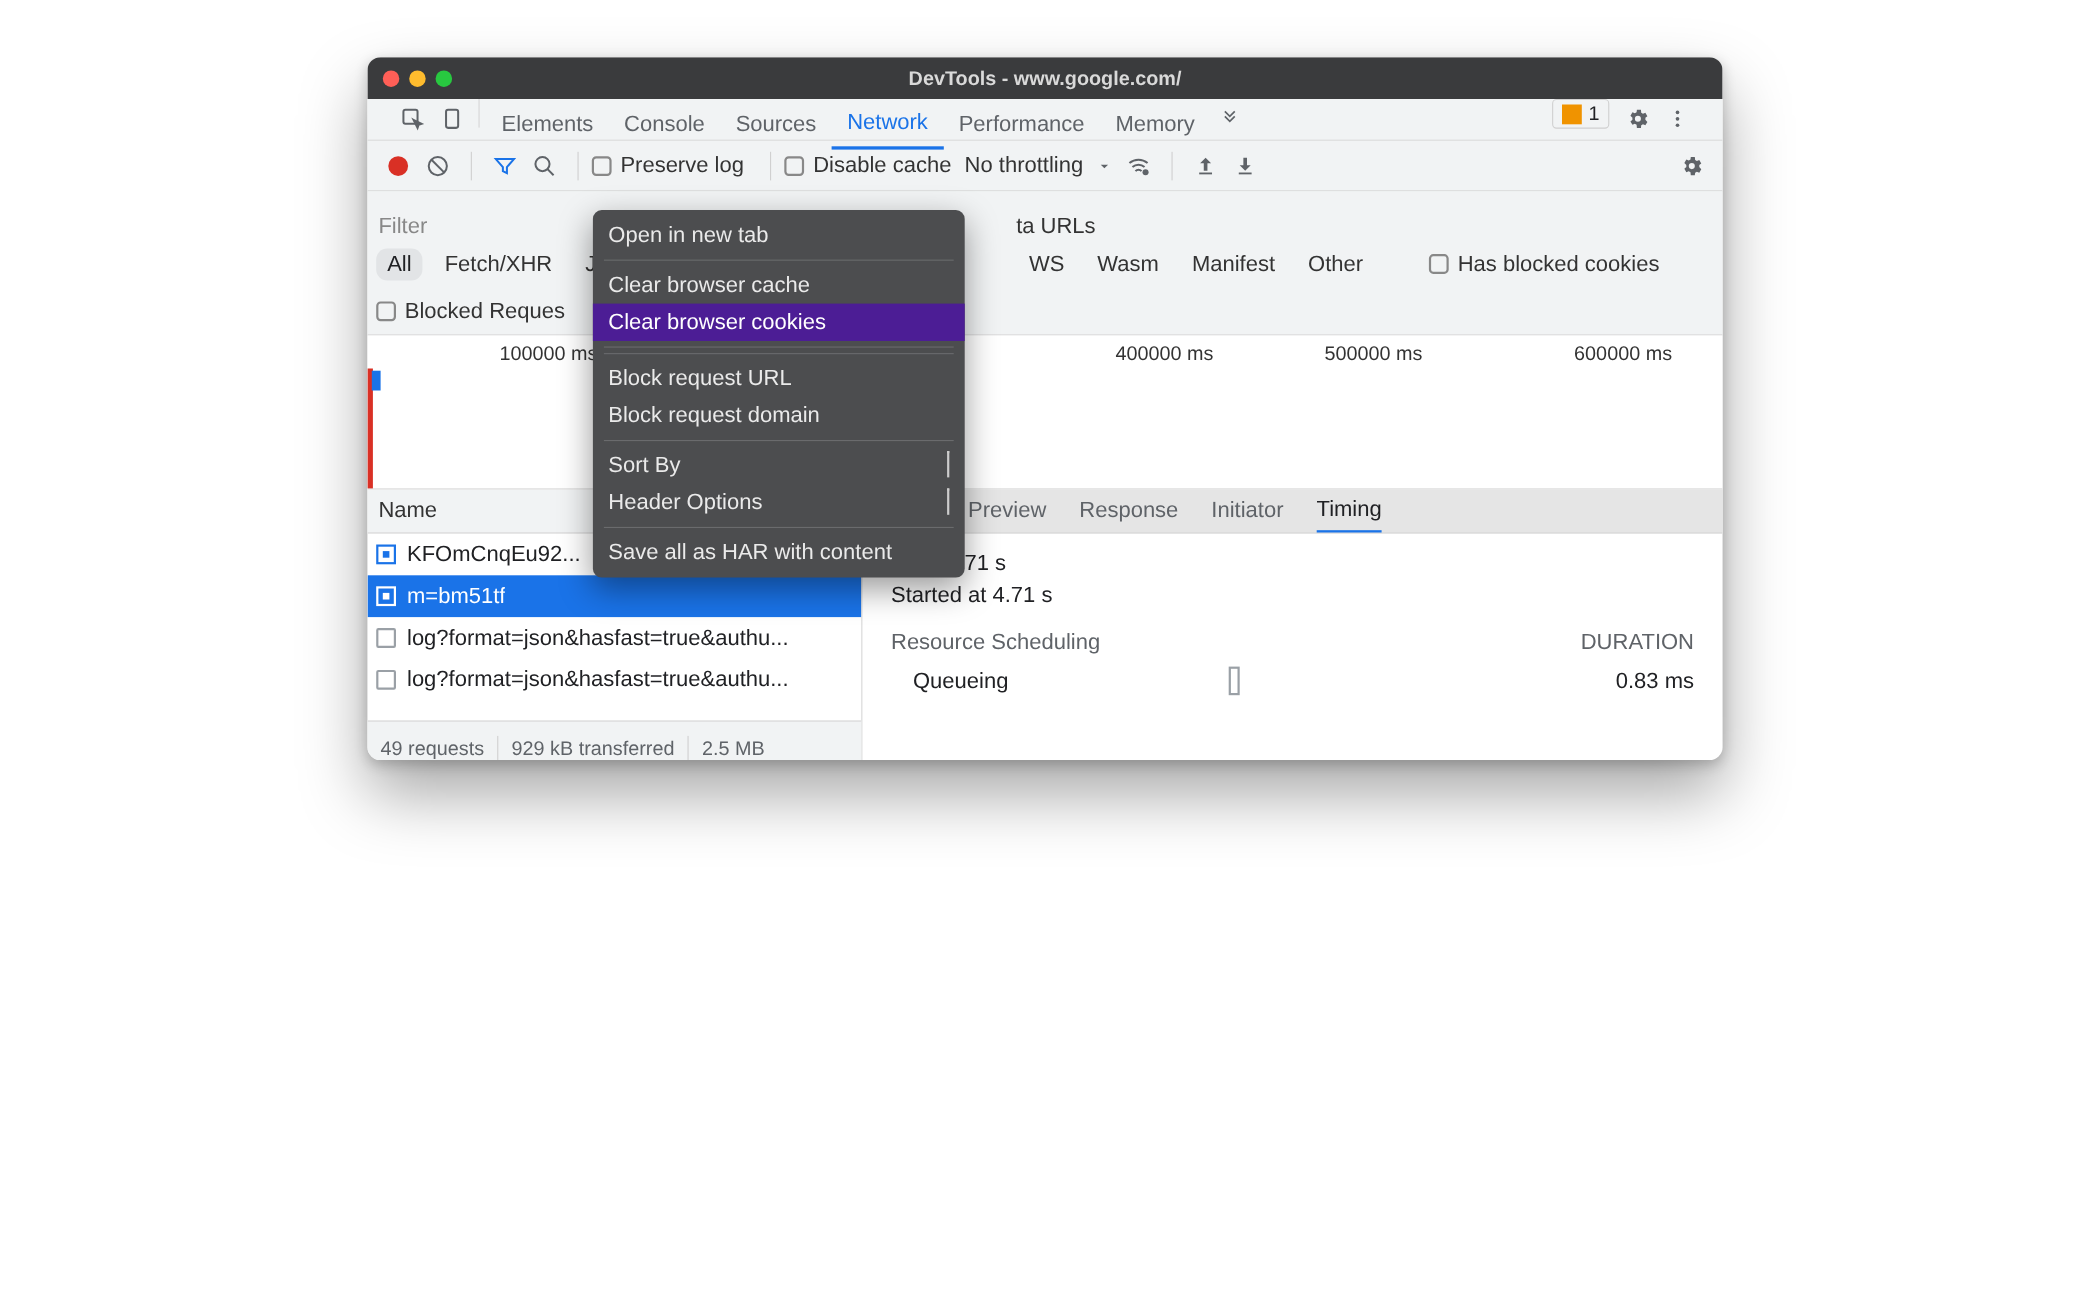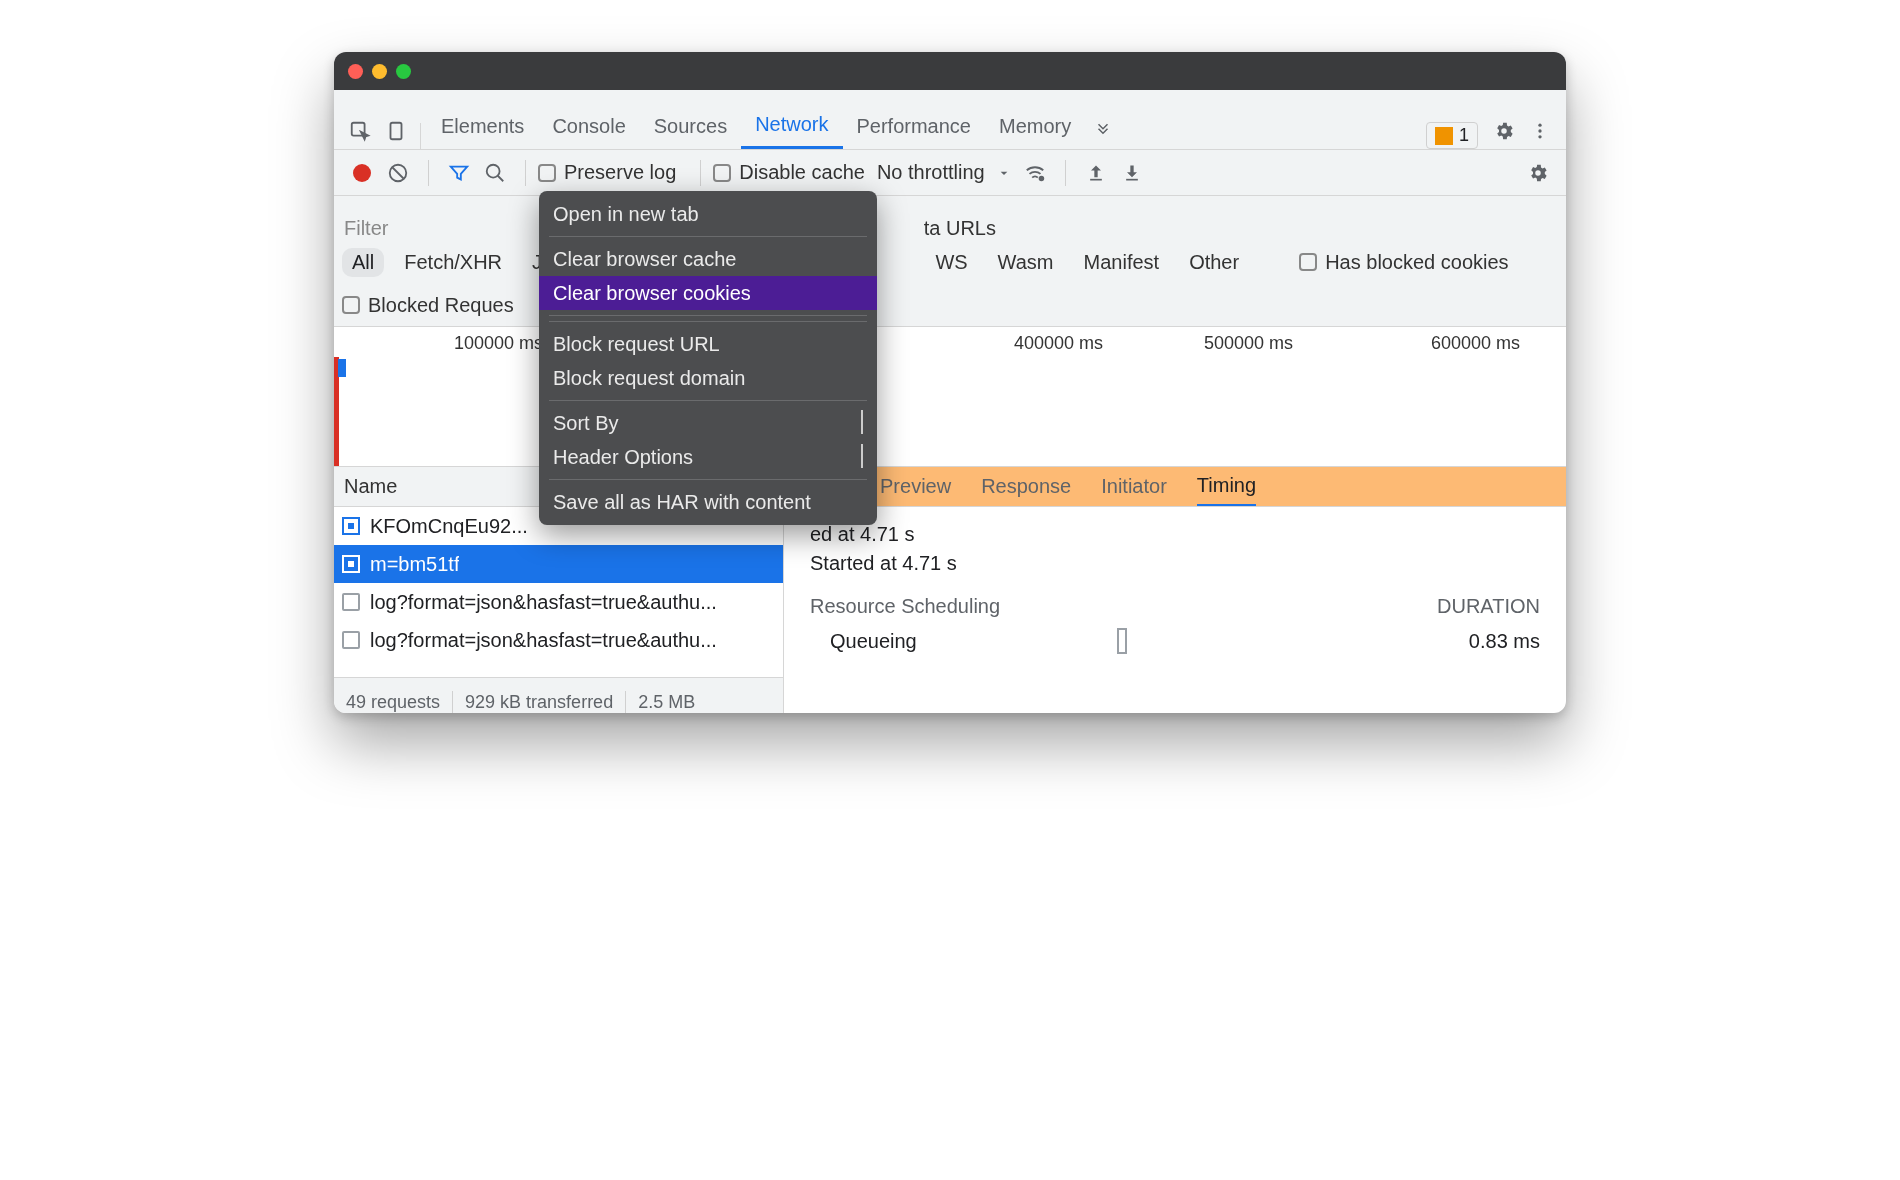--- a/index.html
+++ b/index.html
@@ -42,23 +42,23 @@
   }
   .title-text {
     position: absolute;
     left: 0; right: 0;
     text-align: center;
     pointer-events: none;
   }
   
   .tabsbar {
     display: flex;
-    align-items: flex-end;
-    height: 60px;
-    padding: 0 8px;
+    align-items: flex-start;
+    height: 38px;
+    padding: 0 23px;
     border-bottom: 1px solid #d6d6d6;
     background: #f1f3f4;
     color: #5f6368;
     font-size: 20px;
   }
   .icon-btn {
     width: 36px; height: 36px;
     display: flex; align-items:center; justify-content:center;
     color:#5f6368;
   }
@@ -125,21 +125,21 @@
   .row-ico.css-sel::after{content:"";width:6px;height:6px;background:#fff;}
   .row-ico.js{border:2px solid #f09300;}
   .row-ico.js::after{content:"";width:6px;height:6px;border:2px solid #f09300;}
   .row-ico.generic{border:2px solid #9aa0a6;border-radius:2px;}
   .row-text{white-space:nowrap;overflow:hidden;text-overflow:ellipsis;}
   .foot{height:36px;border-top:1px solid #d6d6d6;display:flex;align-items:flex-end;font-size:18px;color:#5f6368;background:#f1f3f4;}
   .foot span{padding:0 12px;}
   .foot .vsep{width:1px;height:22px;background:#d0d0d0;}
 
   .right{flex:1;display:flex;flex-direction:column;}
-  .detail-tabs{height:40px;display:flex;align-items:center;gap:30px;padding:0 16px;border-bottom:1px solid #d6d6d6;font-size:20px;color:#5f6368;background:#fdba74;overflow:hidden;}
+  .detail-tabs{height:40px;display:flex;align-items:center;gap:30px;padding:0 16px;border-bottom:1px solid #d6d6d6;font-size:20px;color:#5f6368;background:#e5e5e5;overflow:hidden;}
   .dtab.active{color:#202124;border-bottom:3px solid #1a73e8;height:40px;display:flex;align-items:center;}
   .detail-body{flex:1;padding:10px 26px;font-size:20px;color:#202124;}
   .detail-body .line{margin:6px 0;}
   .sched-row{display:flex;justify-content:space-between;color:#5f6368;margin-top:20px;}
   .q-row{display:flex;justify-content:space-between;align-items:center;margin-top:10px;}
   .q-bar{width:10px;height:26px;border:2px solid #9aa0a6;}
 
   
   .ctx{
     position:absolute; left:205px; top:139px; width:338px;
@@ -160,20 +160,21 @@
 <body>
 
 <div class="window">
 
   <div class="titlebar">
     <div class="traffic">
       <div class="tl-btn" style="background:#ff5f57"></div>
       <div class="tl-btn" style="background:#febc2e"></div>
       <div class="tl-btn" style="background:#28c840"></div>
     </div>
+    <div class="title-text">DevTools - www.google.com/</div>
   </div>
 
   <div class="tabsbar">
     <div class="icon-btn">
       <svg width="22" height="22" viewBox="0 0 24 24" fill="none" stroke="#5f6368" stroke-width="2">
           <rect x="3" y="3" width="14" height="14" rx="2"></rect>
           <path d="M13 13 l8 4 -3 1 -1 3 -4 -8z" fill="#5f6368"></path>
         </svg>
     </div>
     <div class="icon-btn">

